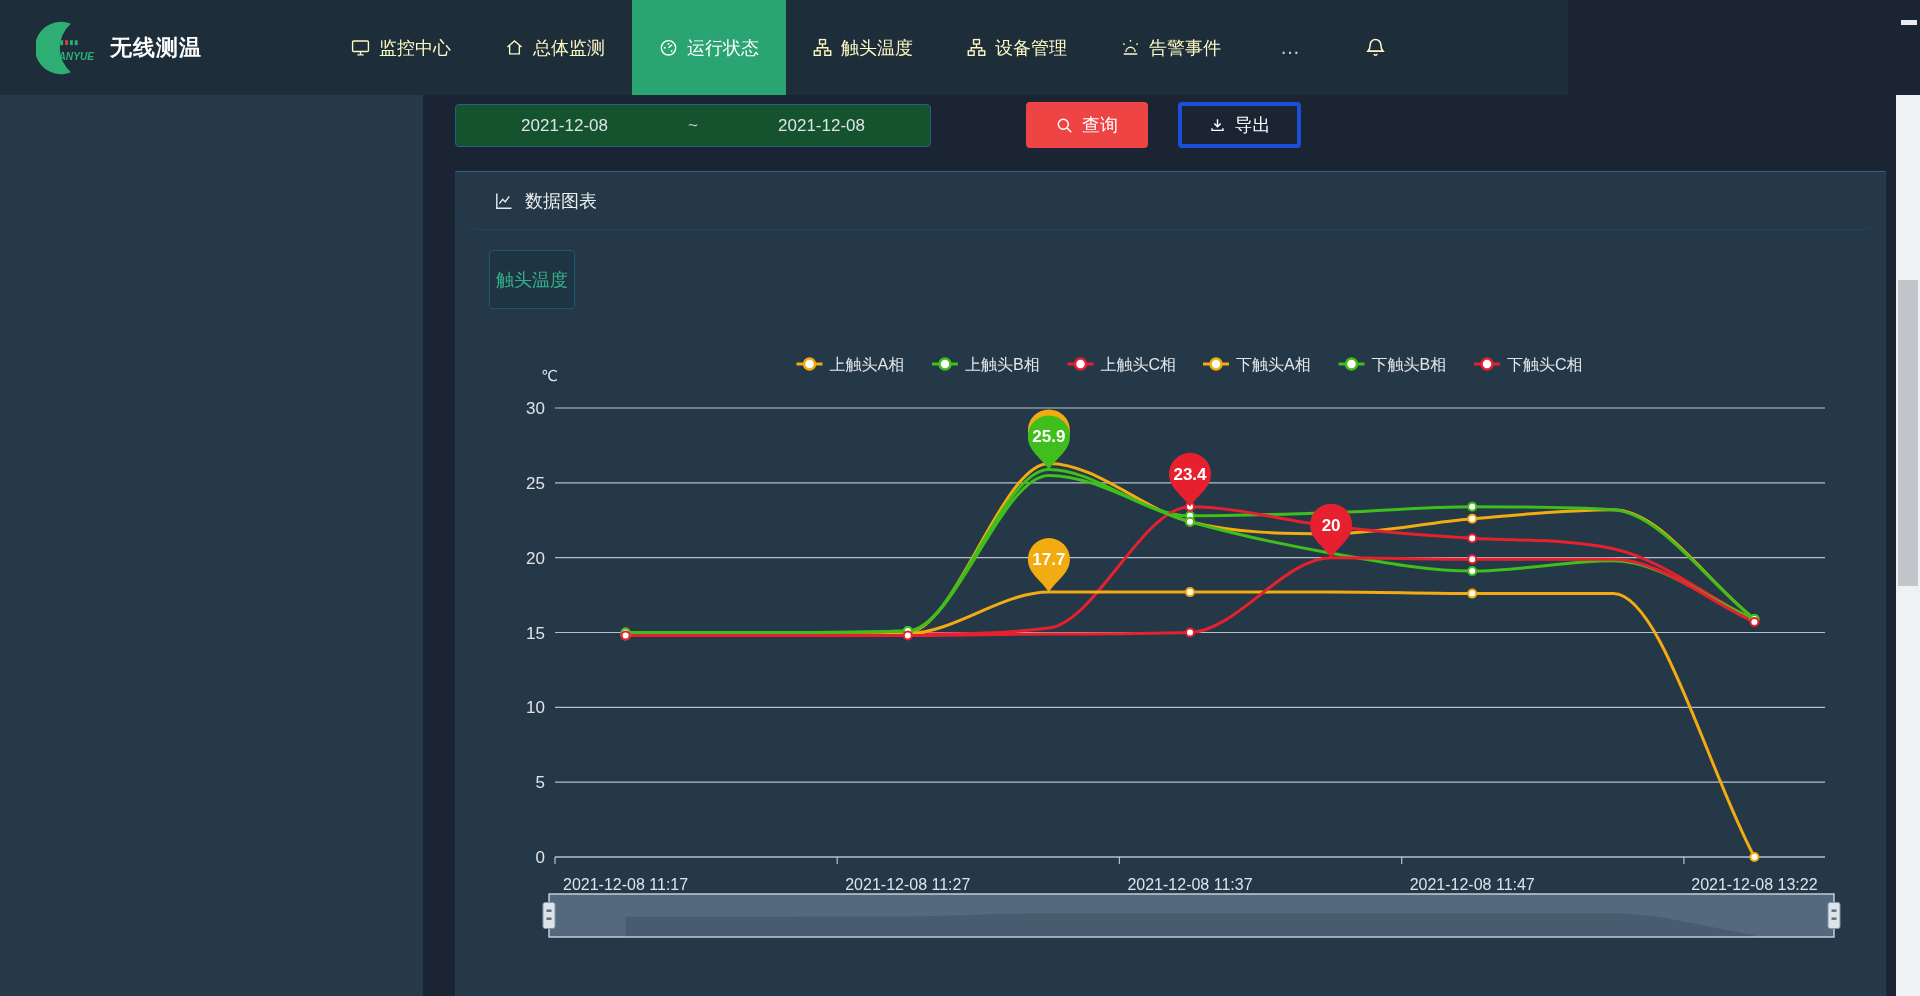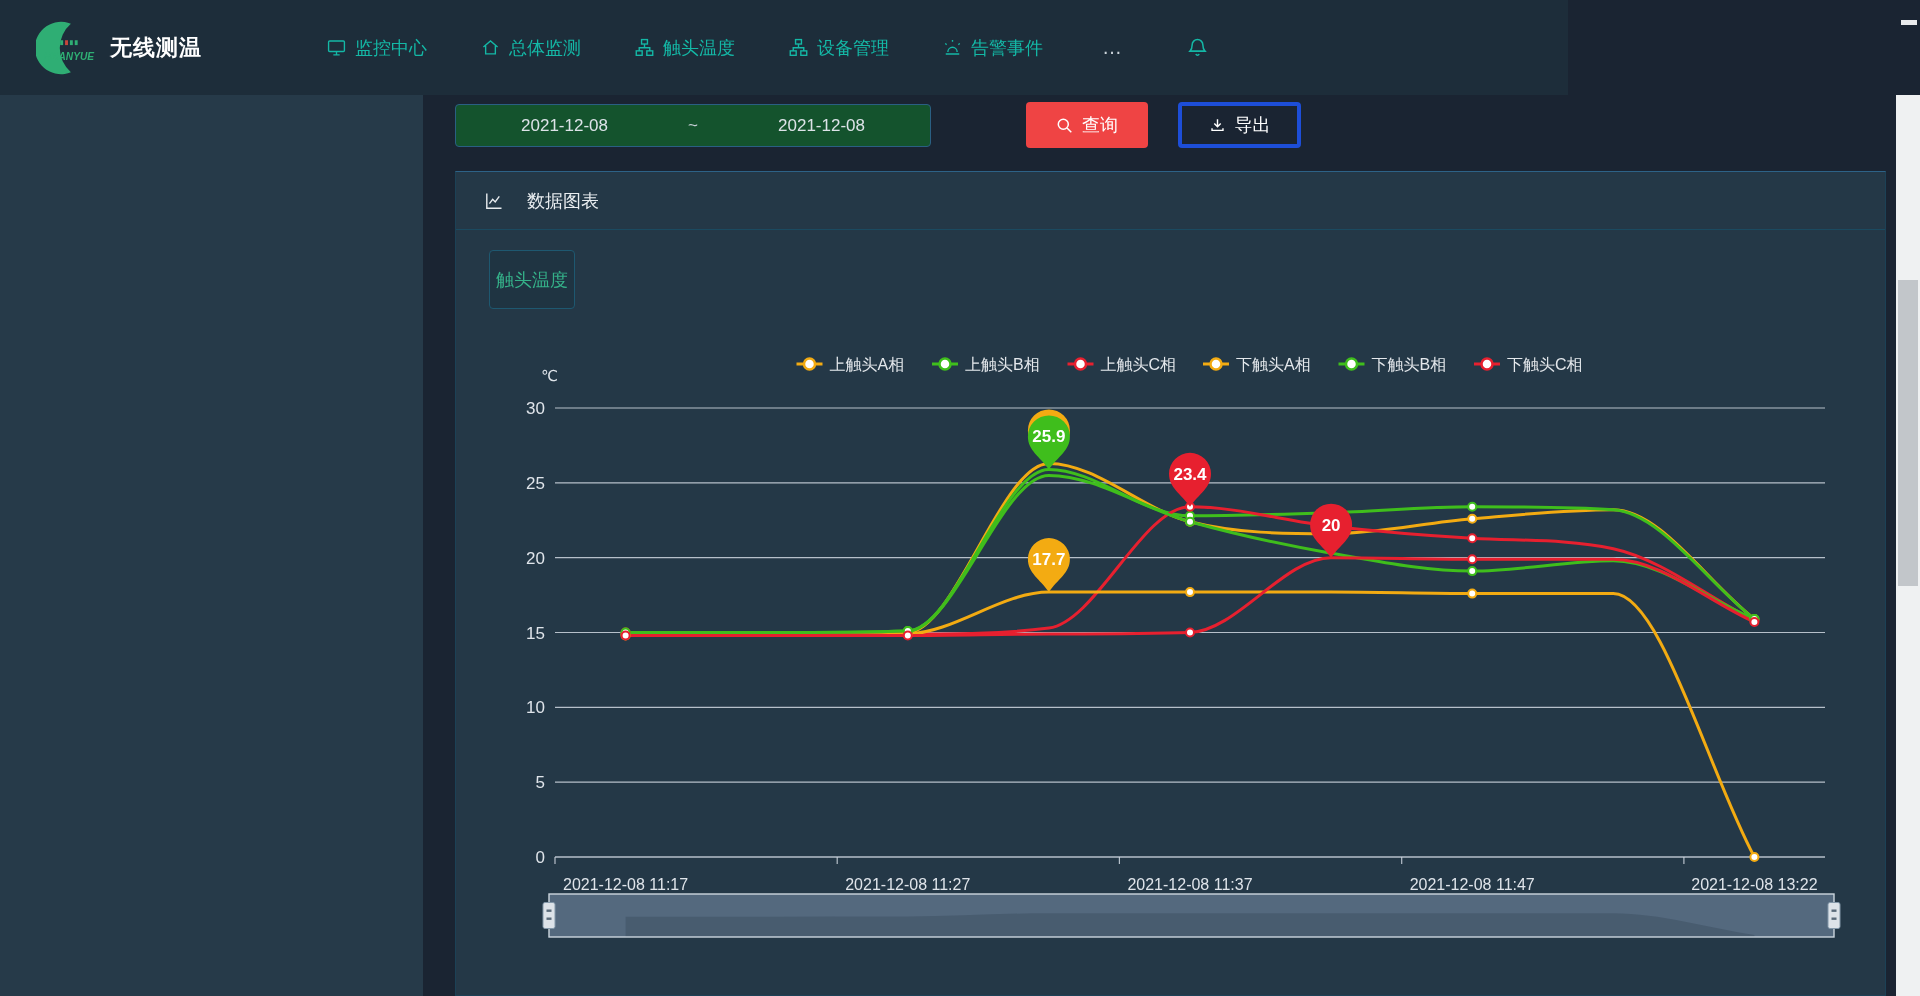--- a/index.html
+++ b/index.html
@@ -6,29 +6,29 @@
   html,body { width:1920px; height:996px; overflow:hidden; }
   body {
     position:relative;
     background:#1a2432;
     font-family:"Liberation Sans","DejaVu Sans",sans-serif;
     color:#e2e7ec;
   }
   
   .topnav {
     position:absolute; left:0; top:0; width:1568px; height:95px;
-    background:#1d2d3a; display:flex; align-items:stretch; z-index:5;
+    background:#1d2d3a; display:flex; align-items:stretch; z-index:5;gap:24px;
   }
   .brand { display:flex; align-items:center; padding-left:36px; width:300px; }
   .brand-logo { width:62px; height:62px; }
   .brand-title { font-size:22px; font-weight:bold; color:#fff; margin-left:12px; letter-spacing:1px; }
   .nav-items { display:flex; align-items:stretch; }
   .nav-item {
     display:flex; align-items:center; gap:9px; padding:0 27px;
-    color:#14b8a6; font-size:18px; cursor:pointer; white-space:nowrap;
+    color:#fef9c3; font-size:18px; cursor:pointer; white-space:nowrap;
   }
   .nav-item.active { background:#2aa572; color:#fff; }
   .nav-item .nicon { width:19px; height:19px; stroke:currentColor; fill:none; stroke-width:1.3; }
   .nav-more { font-size:20px; letter-spacing:3px; padding:0 32px; color:#cdd5db; }
   .nav-bell { padding:0 30px; }
   .nav-bell .nicon { width:21px; height:21px; }
   
   .sidebar { position:absolute; left:0; top:95px; width:423px; height:901px; background:#263a49; }
   
   .date-range {
@@ -46,22 +46,22 @@
   }
   .btn .bicon { width:17px; height:17px; stroke:#fff; fill:none; stroke-width:1.5; }
   .btn-query { left:1026px; width:122px; background:#ef4444; }
   .btn-export { left:1178px; width:123px; background:transparent; border:4px solid #1d4ed8; }
   
   .panel {
     position:absolute; left:455px; top:171px; width:1431px; height:825px;
     background:#243847; border:1px solid #1c4156; border-top:1px solid #2d6287;
   }
   .panel-header {
-    height:58px; display:flex; align-items:center; gap:23px; padding-left:28px;
-    border-bottom:1px solid #1b4a60; font-size:18px; color:#eaeef1;
+    height:58px; display:flex; align-items:center; gap:11px; padding-left:38px;
+    border-bottom:1px solid #1b4a60; font-size:18px; color:#eaeef1;border-radius:25px;
   }
   .panel-header .picon { width:20px; height:20px; stroke:#e8ecef; fill:none; stroke-width:1.4; }
   .chart-tab {
     position:absolute; left:33px; top:78px; width:86px; height:59px;
     border:1px solid #1e5870; border-radius:4px; background:rgba(16,38,50,.25);
     display:flex; align-items:center; justify-content:center;
     color:#35b189; font-size:18px; cursor:pointer;
   }
   
   #chart-svg { position:absolute; left:0; top:0; z-index:3; }
@@ -92,20 +92,28 @@
           <rect x="1.5" y="2.8" width="15" height="10" rx="1"></rect>
           <path d="M6 16h6M9 12.8V16"></path>
         </svg>
       <span>监控中心</span>
     </div>
     <div class="nav-item">
       <svg class="nicon" viewBox="0 0 18 18">
           <path d="M2.3 8.6 9 2.8l6.7 5.8M4.4 7.4V15h9.2V7.4"></path>
         </svg>
       <span>总体监测</span>
+    </div>
+    <div class="nav-item active">
+      <svg class="nicon" viewBox="0 0 18 18">
+          <circle cx="9" cy="9.3" r="6.8"></circle>
+          <path d="M9 9.3l3.4-2.9"></path>
+          <path d="M5.4 9.3h.02M9 5.7h.02M12 12.4h.02" stroke-linecap="round" stroke-width="1.8"></path>
+        </svg>
+      <span>运行状态</span>
     </div>
     <div class="nav-item">
       <svg class="nicon" viewBox="0 0 18 18">
           <rect x="6.2" y="1.5" width="5.6" height="4.2"></rect>
           <rect x="1.2" y="12.2" width="5.6" height="4.2"></rect>
           <rect x="11.2" y="12.2" width="5.6" height="4.2"></rect>
           <path d="M9 5.7V9.2M4 12.2V9.2h10v3"></path>
         </svg>
       <span>触头温度</span>
     </div>

